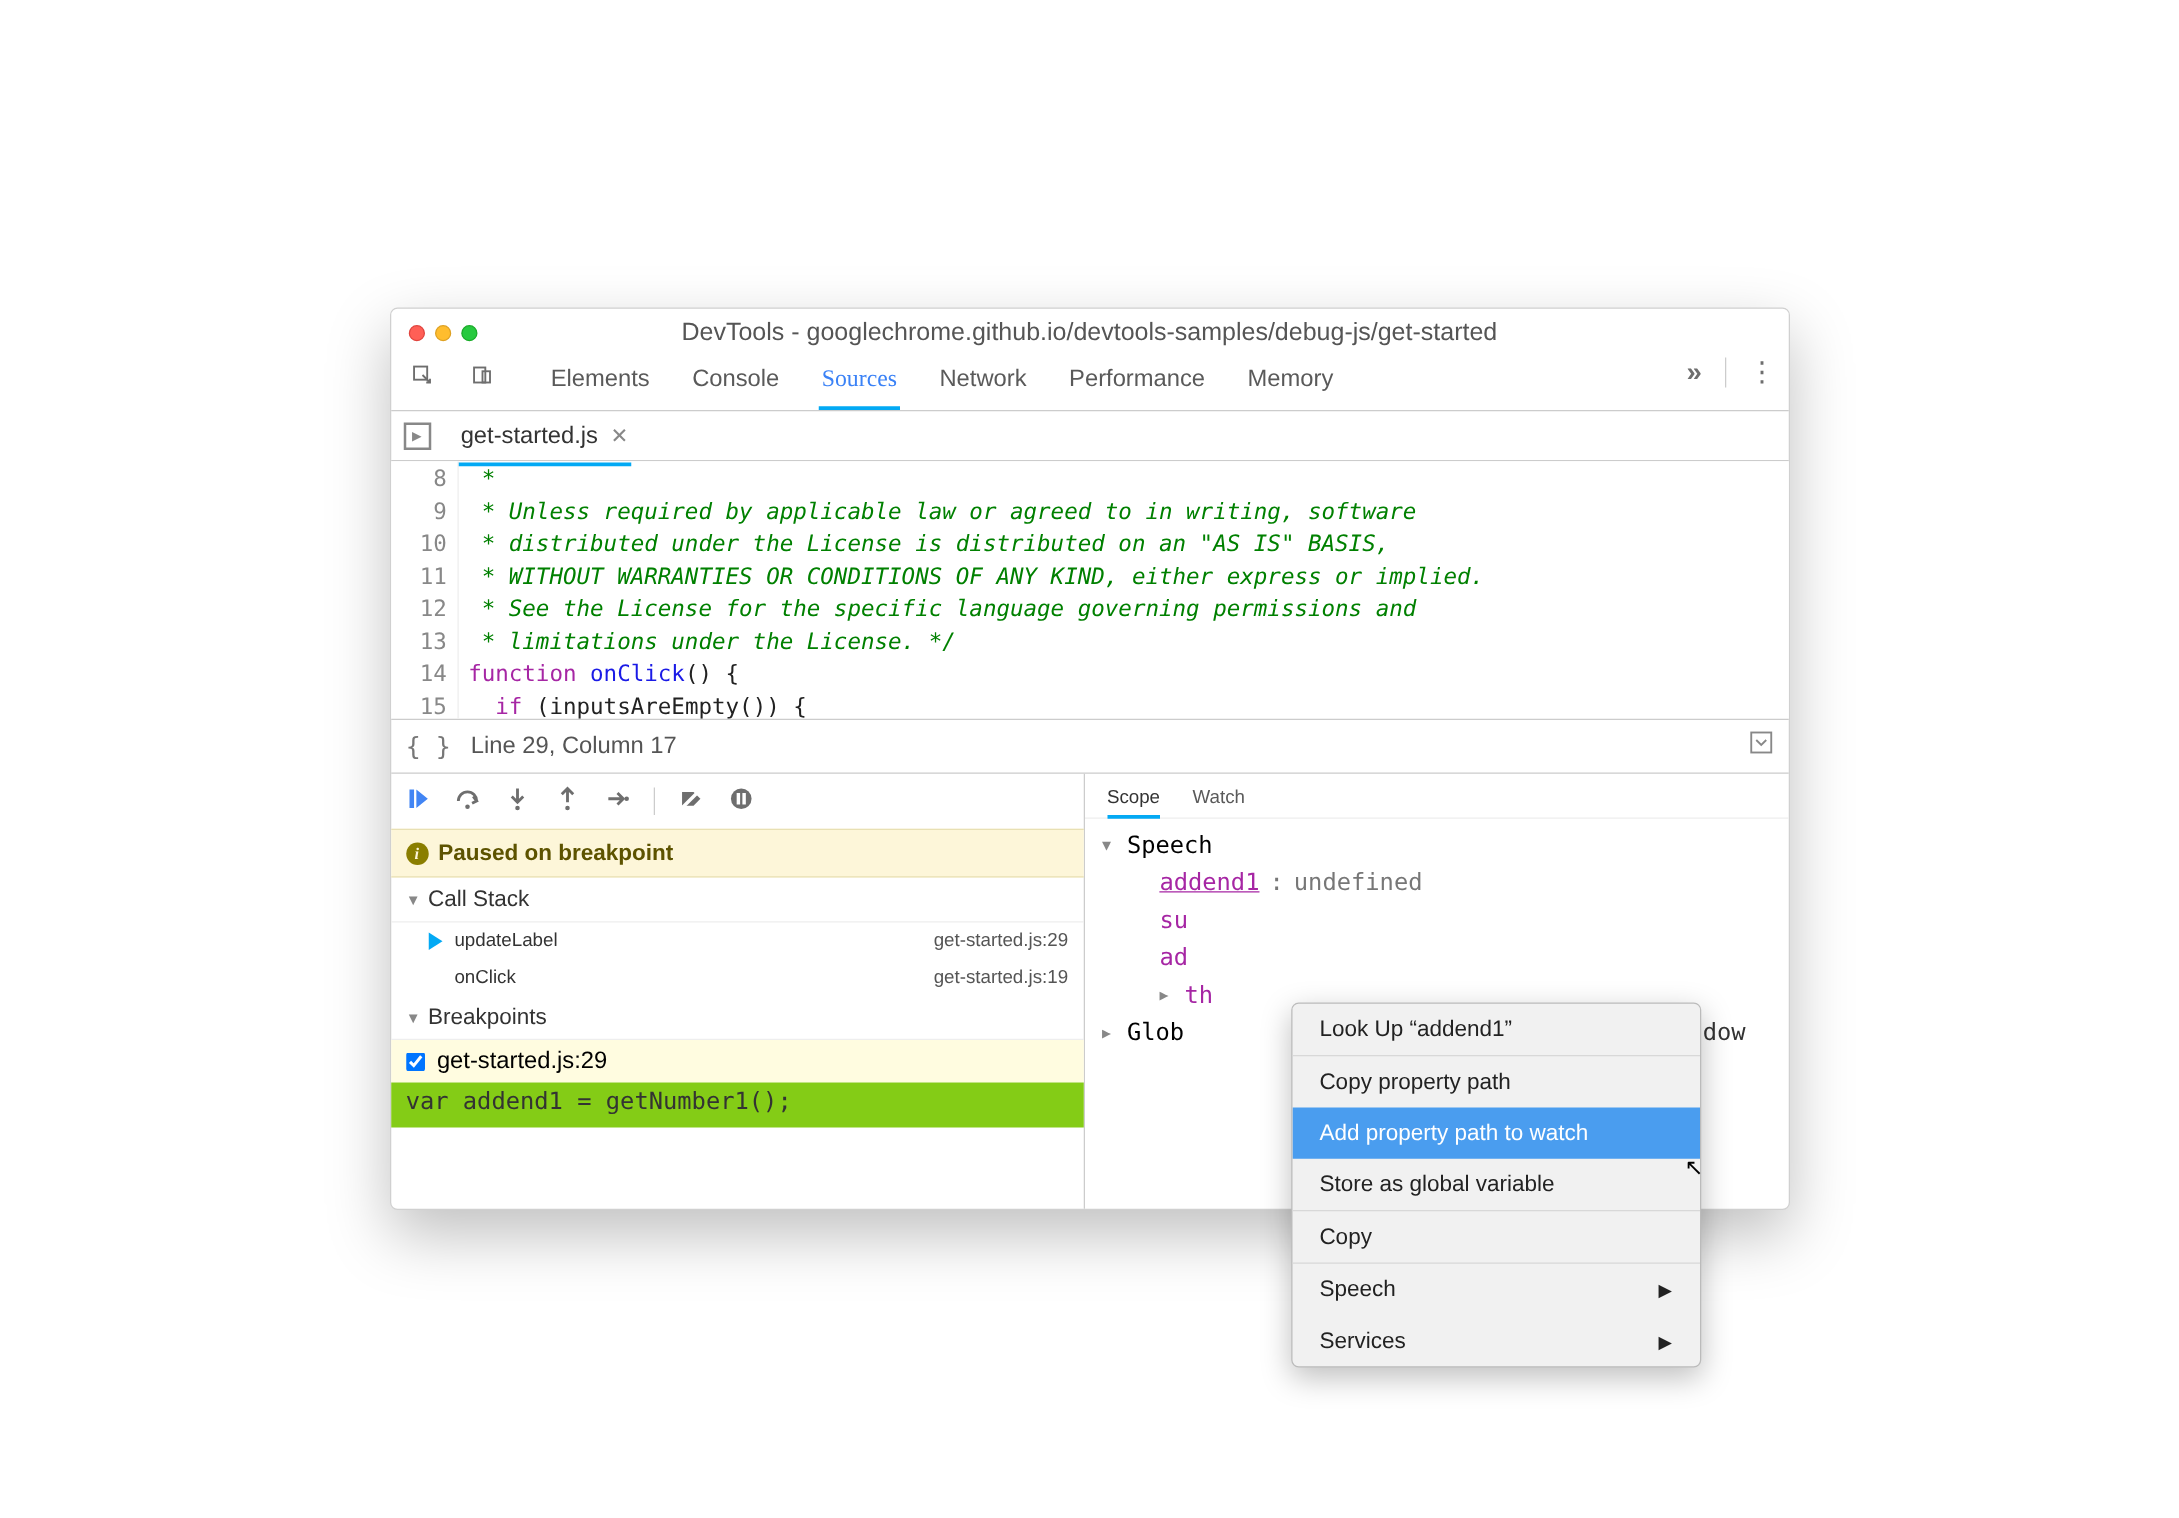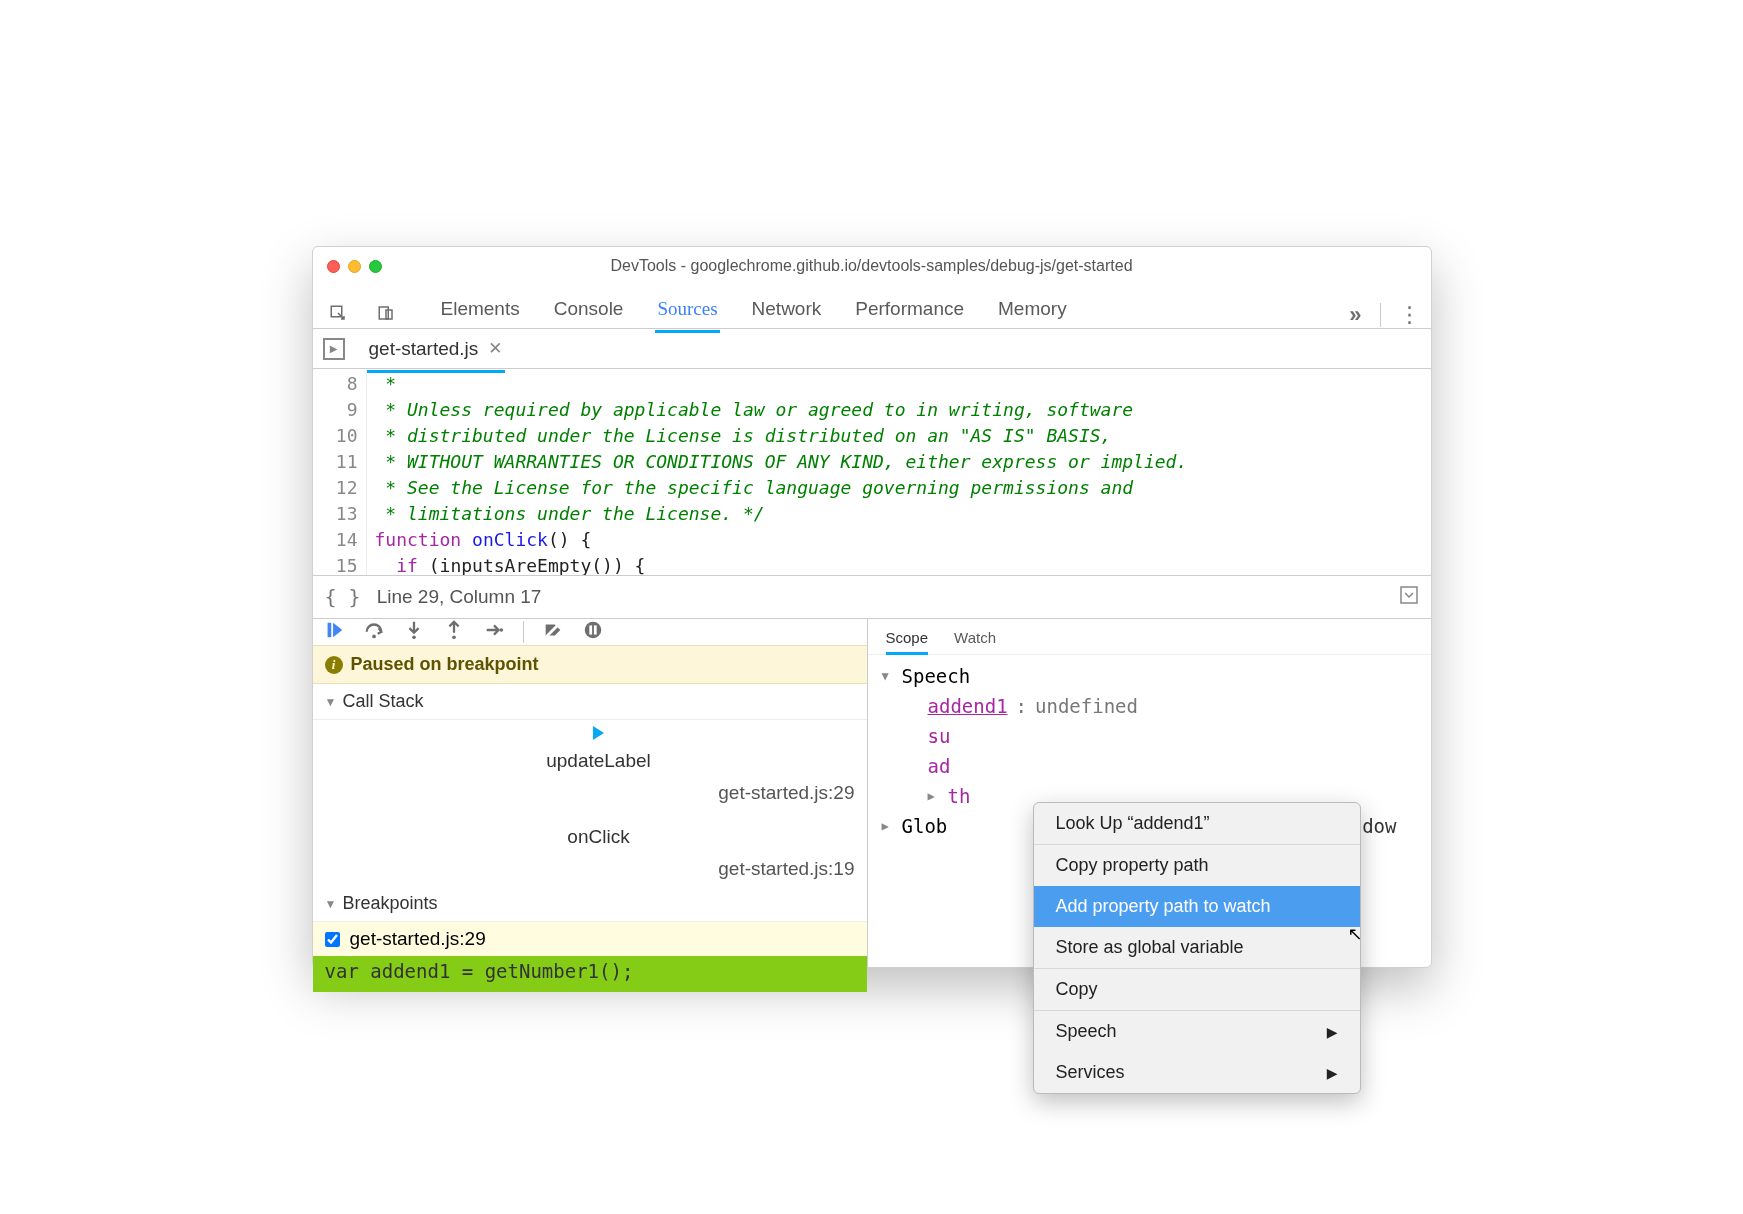--- a/index.html
+++ b/index.html
@@ -30,28 +30,28 @@
 .traffic-lights span {
   width: 13px; height: 13px; border-radius: 50%;
 }
 .t-red { background: #ff5f56; border: 1px solid #e0443e; }
 .t-yellow { background: #ffbd2e; border: 1px solid #dea123; }
 .t-green { background: #27c93f; border: 1px solid #1aab29; }
 .title-text {
   position: absolute;
   left: 0; right: 0;
   text-align: center;
-  font-size: 16px;
+  font-size: 20px;
   color: #555;
 }
 .toolbar {
   height: 44px;
   border-bottom: 1px solid #ccc;
   display: flex;
-  align-items: flex-end;
+  align-items: flex-start;
   padding: 0 10px;
   gap: 18px;
 }
 .toolbar-icon {
   width: 30px; height: 30px;
   display: flex; align-items: center; justify-content: center;
   color: #6e6e6e;
 }
 .toolbar-icon svg { width: 18px; height: 18px; }
 .toolbar-tabs {
@@ -179,23 +179,22 @@
   color: #333;
   display: flex; align-items: center; gap: 6px;
   border-bottom: 1px solid #eee;
 }
 .tri { color: #888; font-size: 12px; }
 .stack-row {
   padding: 6px 12px 6px 30px;
   display: flex;
   align-items: center;
   gap: 10px;
-  font-size: 19px;
+  font-size: 15px;
   color: #333;
-  flex-direction: column;
 }
 .stack-row .loc { margin-left: auto; color: #555; }
 .arrow-right {
   width: 0; height: 0;
   border-top: 7px solid transparent;
   border-bottom: 7px solid transparent;
   border-left: 11px solid #03a9f4;
 }
 .breakpoint-item {
   background: #fffce0;

